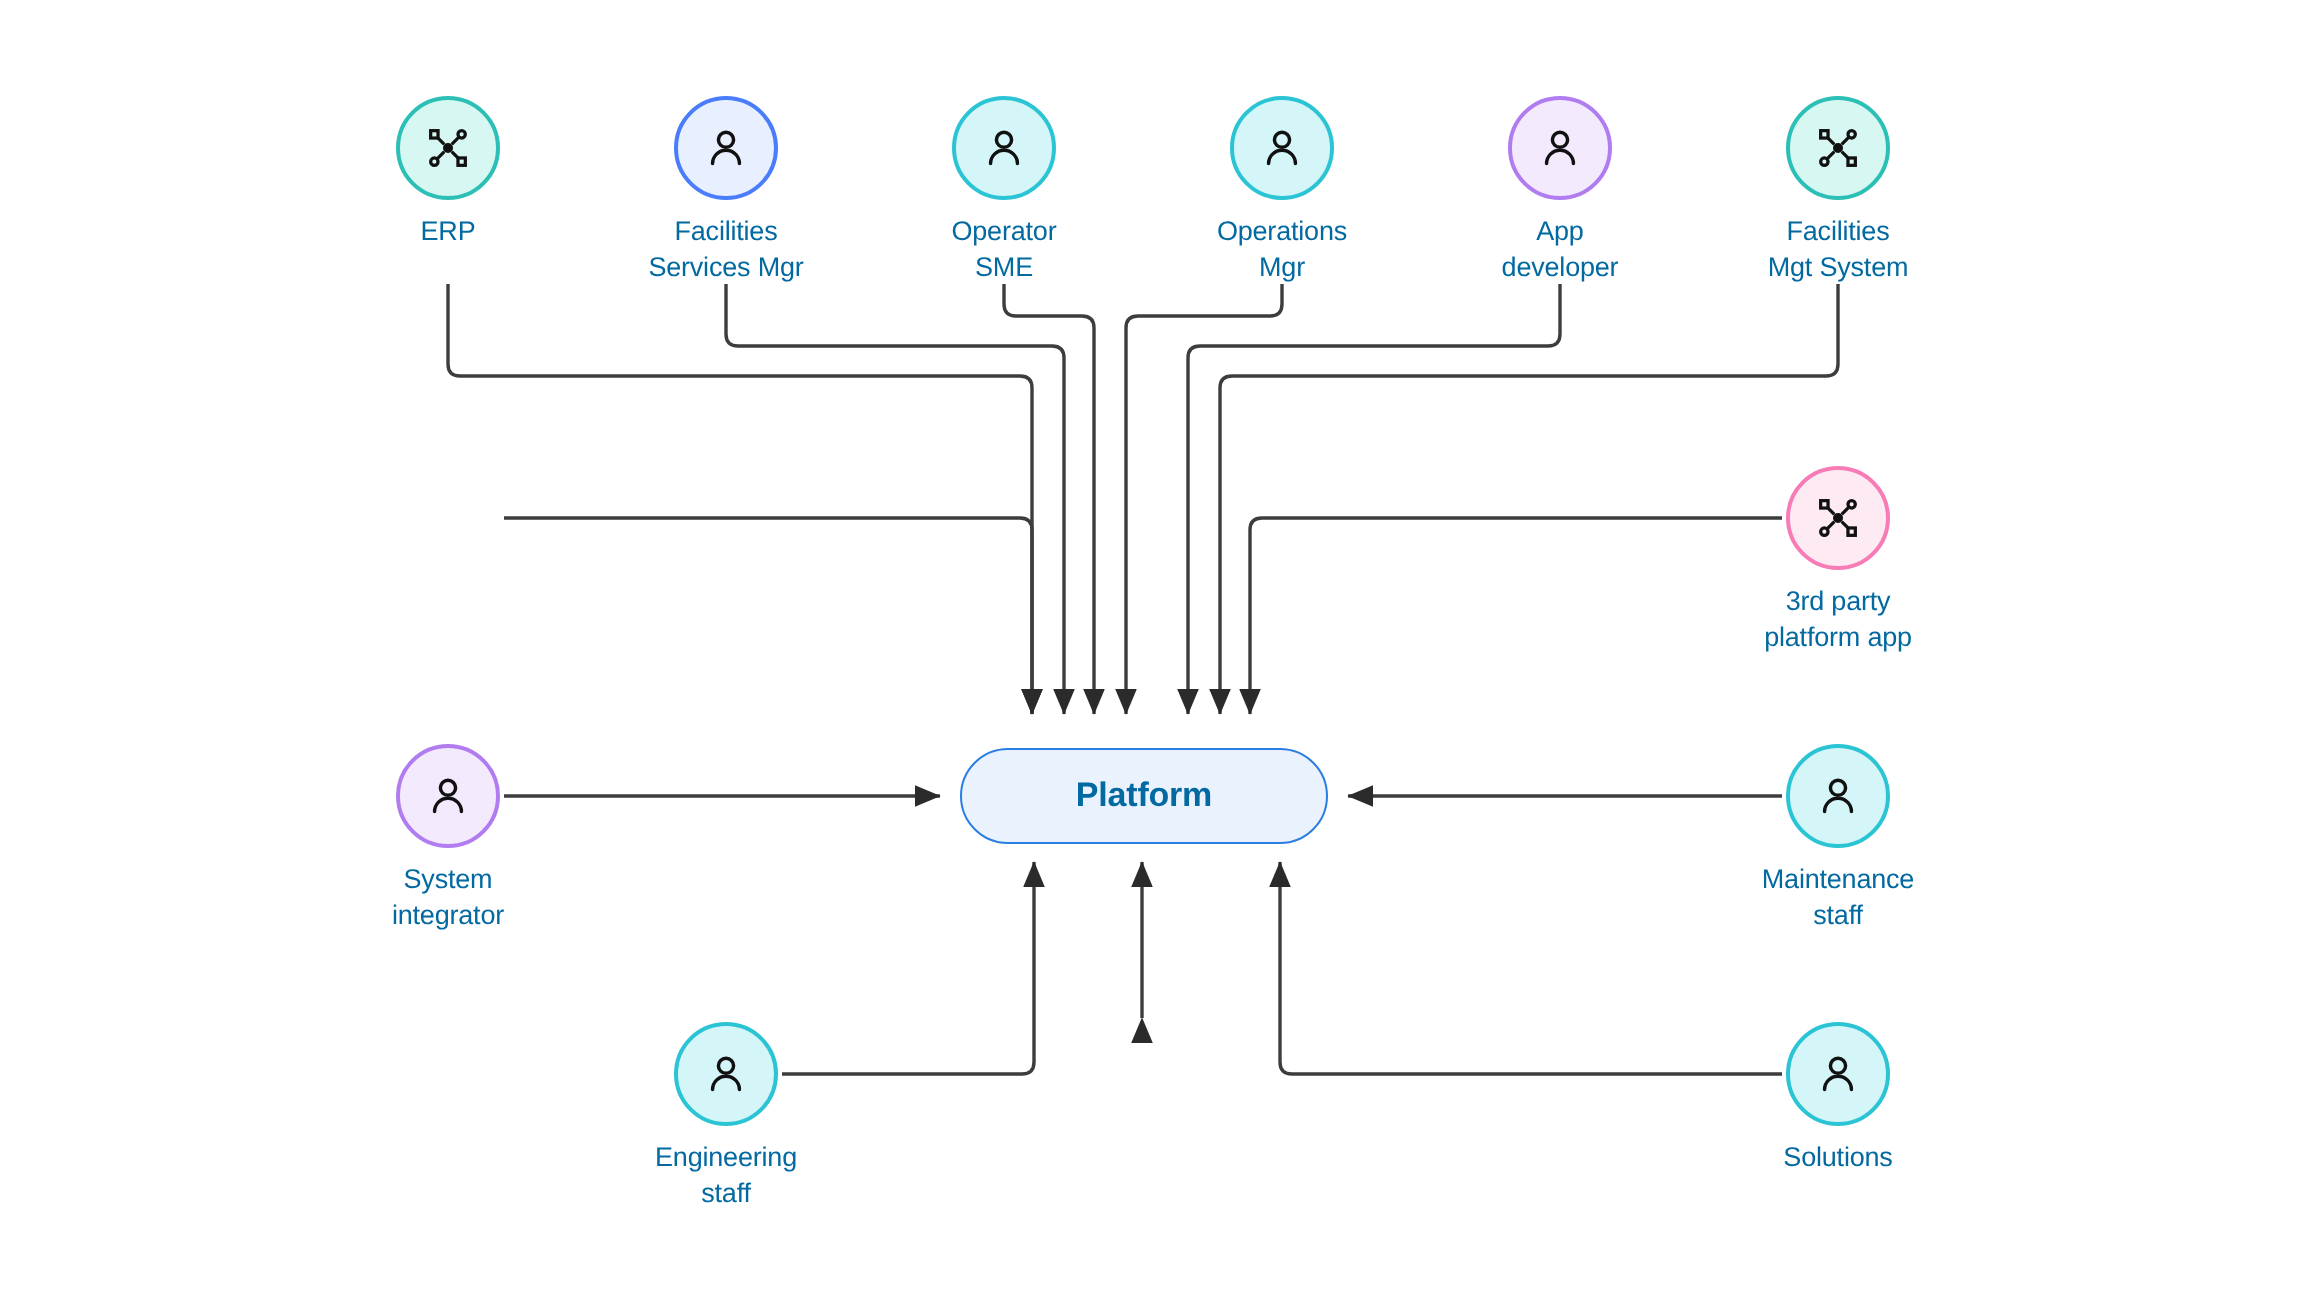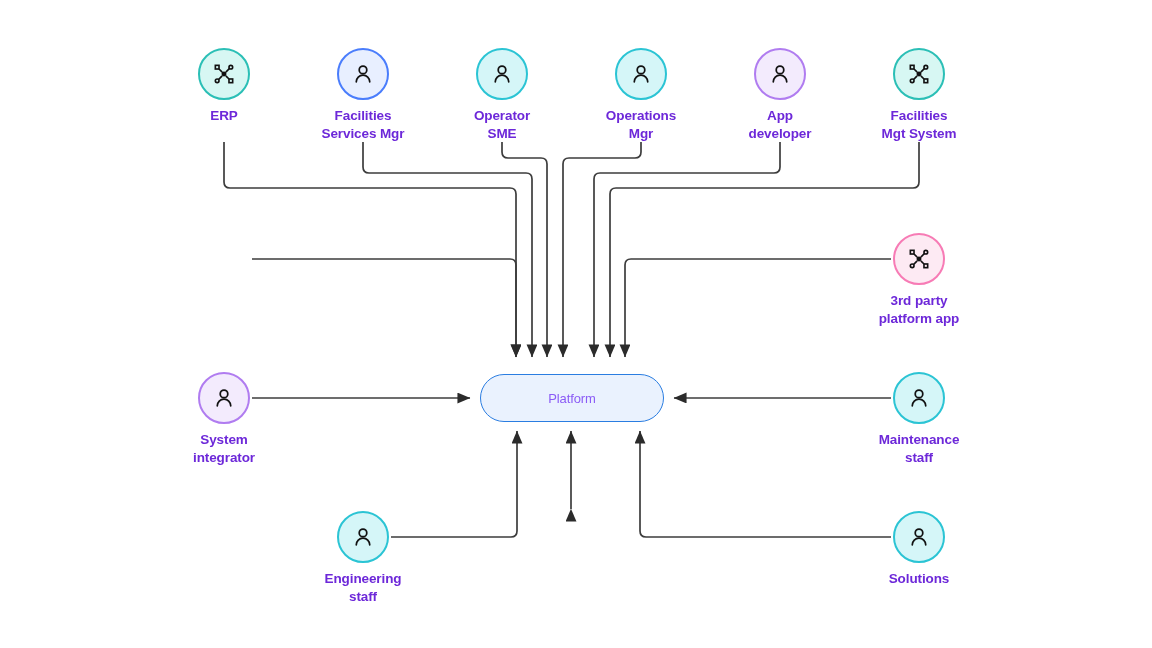--- a/index.html
+++ b/index.html
@@ -33,40 +33,40 @@
     border: 2px solid #000;
     box-sizing: border-box;
     margin: 0 auto;
     display: flex;
     align-items: center;
     justify-content: center;
   }
   .node-label {
     margin-top: 7px;
     font-size: 13.5px;
-    font-weight: bold;
-    color: #6d28d9;
+    font-weight: normal;
+    color: #0369a1;
     line-height: 17.5px;
     letter-spacing: -0.1px;
     white-space: pre-line;
   }
   .platform-box {
     position: absolute;
     box-sizing: border-box;
     border: 1.6px solid #2a7de1;
     border-radius: 26px;
     background: #eaf2fe;
     display: flex;
     align-items: center;
     justify-content: center;
   }
   .platform-label {
-    font-size: 13px;
-    font-weight: normal;
-    color: #8b5cf6;
+    font-size: 17px;
+    font-weight: bold;
+    color: #0369a1;
     letter-spacing: -0.1px;
   }
   svg.edges {
     position: absolute;
     left: 0; top: 0;
     width: 1152px;
     height: 648px;
     pointer-events: none;
   }
 </style>

